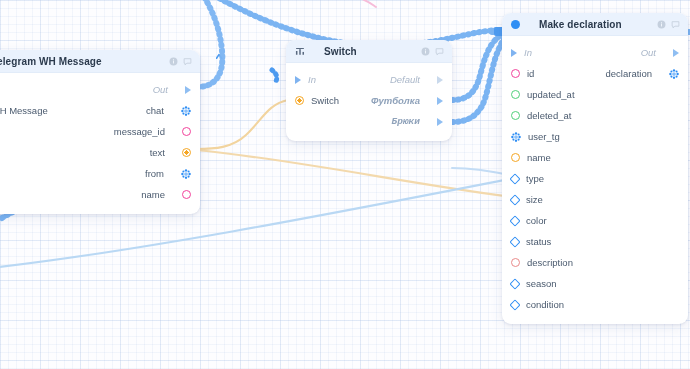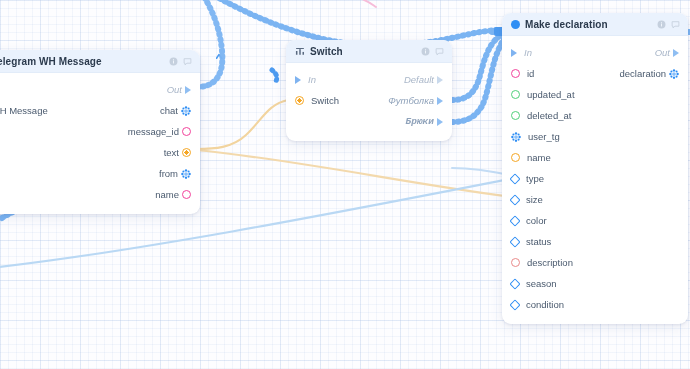--- a/index.html
+++ b/index.html
@@ -26,21 +26,21 @@
 
   
   .node {
     position: absolute;
     background: #ffffff;
     border-radius: 9px;
     box-shadow: 0 1px 3px rgba(60,80,130,0.13), 0 4px 14px rgba(60,80,130,0.09);
     overflow: hidden;
   }
   .node-header {
-    display: flex; align-items: center; gap: 5px;
+    display: flex; align-items: center; gap: 19px;
     height: 23px;
     padding: 0 8px 0 9px;
     background: #eaf2fd;
     border-bottom: 1px solid #e2ecf9;
   }
   .node-title {
     font-size: 10px;
     font-weight: bold;
     color: #2b3a4d;
     letter-spacing: .1px;
@@ -57,21 +57,21 @@
     position: relative;
     display: flex; align-items: center;
     height: 21px;
     padding: 0 9px;
     font-size: 9.5px;
     color: #4a5a6e;
     white-space: nowrap;
   }
   .row .lbl-left { display: flex; align-items: center; gap: 7px; justify-content: center; }
   .row .spacer { flex: 1; }
-  .row .lbl-right { display: flex; align-items: center; gap: 3px; }
+  .row .lbl-right { display: flex; align-items: center; gap: 17px; }
   .flow-lbl { font-style: italic; color: #aab7c9; font-size: 9.5px; }
   .tri {
     width: 0; height: 0; flex: none;
     border-top: 4px solid transparent;
     border-bottom: 4px solid transparent;
     border-left: 6px solid #7fb3f0;
   }
   .tri.dim { border-left-color: #c9d9ec; }
   .tri.out { border-left-color: #8fbef2; }
 
@@ -295,21 +295,21 @@
         </span>
       </div>
 
       <div class="row">
         <span class="lbl-left">
           <span class="dot-fill c-orange"></span>
           <span>Switch</span>
         </span>
         <span class="spacer"></span>
         <span class="lbl-right">
-          <span class="flow-lbl" style="font-weight:normal;color:#8fa2ba;">Футболка</span>
+          <span class="flow-lbl" style="font-weight:bold;color:#8fa2ba;">Футболка</span>
           <span class="tri out"></span>
         </span>
       </div>
 
       <div class="row">
         <span class="spacer"></span>
         <span class="lbl-right">
           <span class="flow-lbl" style="font-weight:bold;color:#8fa2ba;font-family:Liberation Mono, monospace;">Брюки</span>
           <span class="tri out"></span>
         </span>

